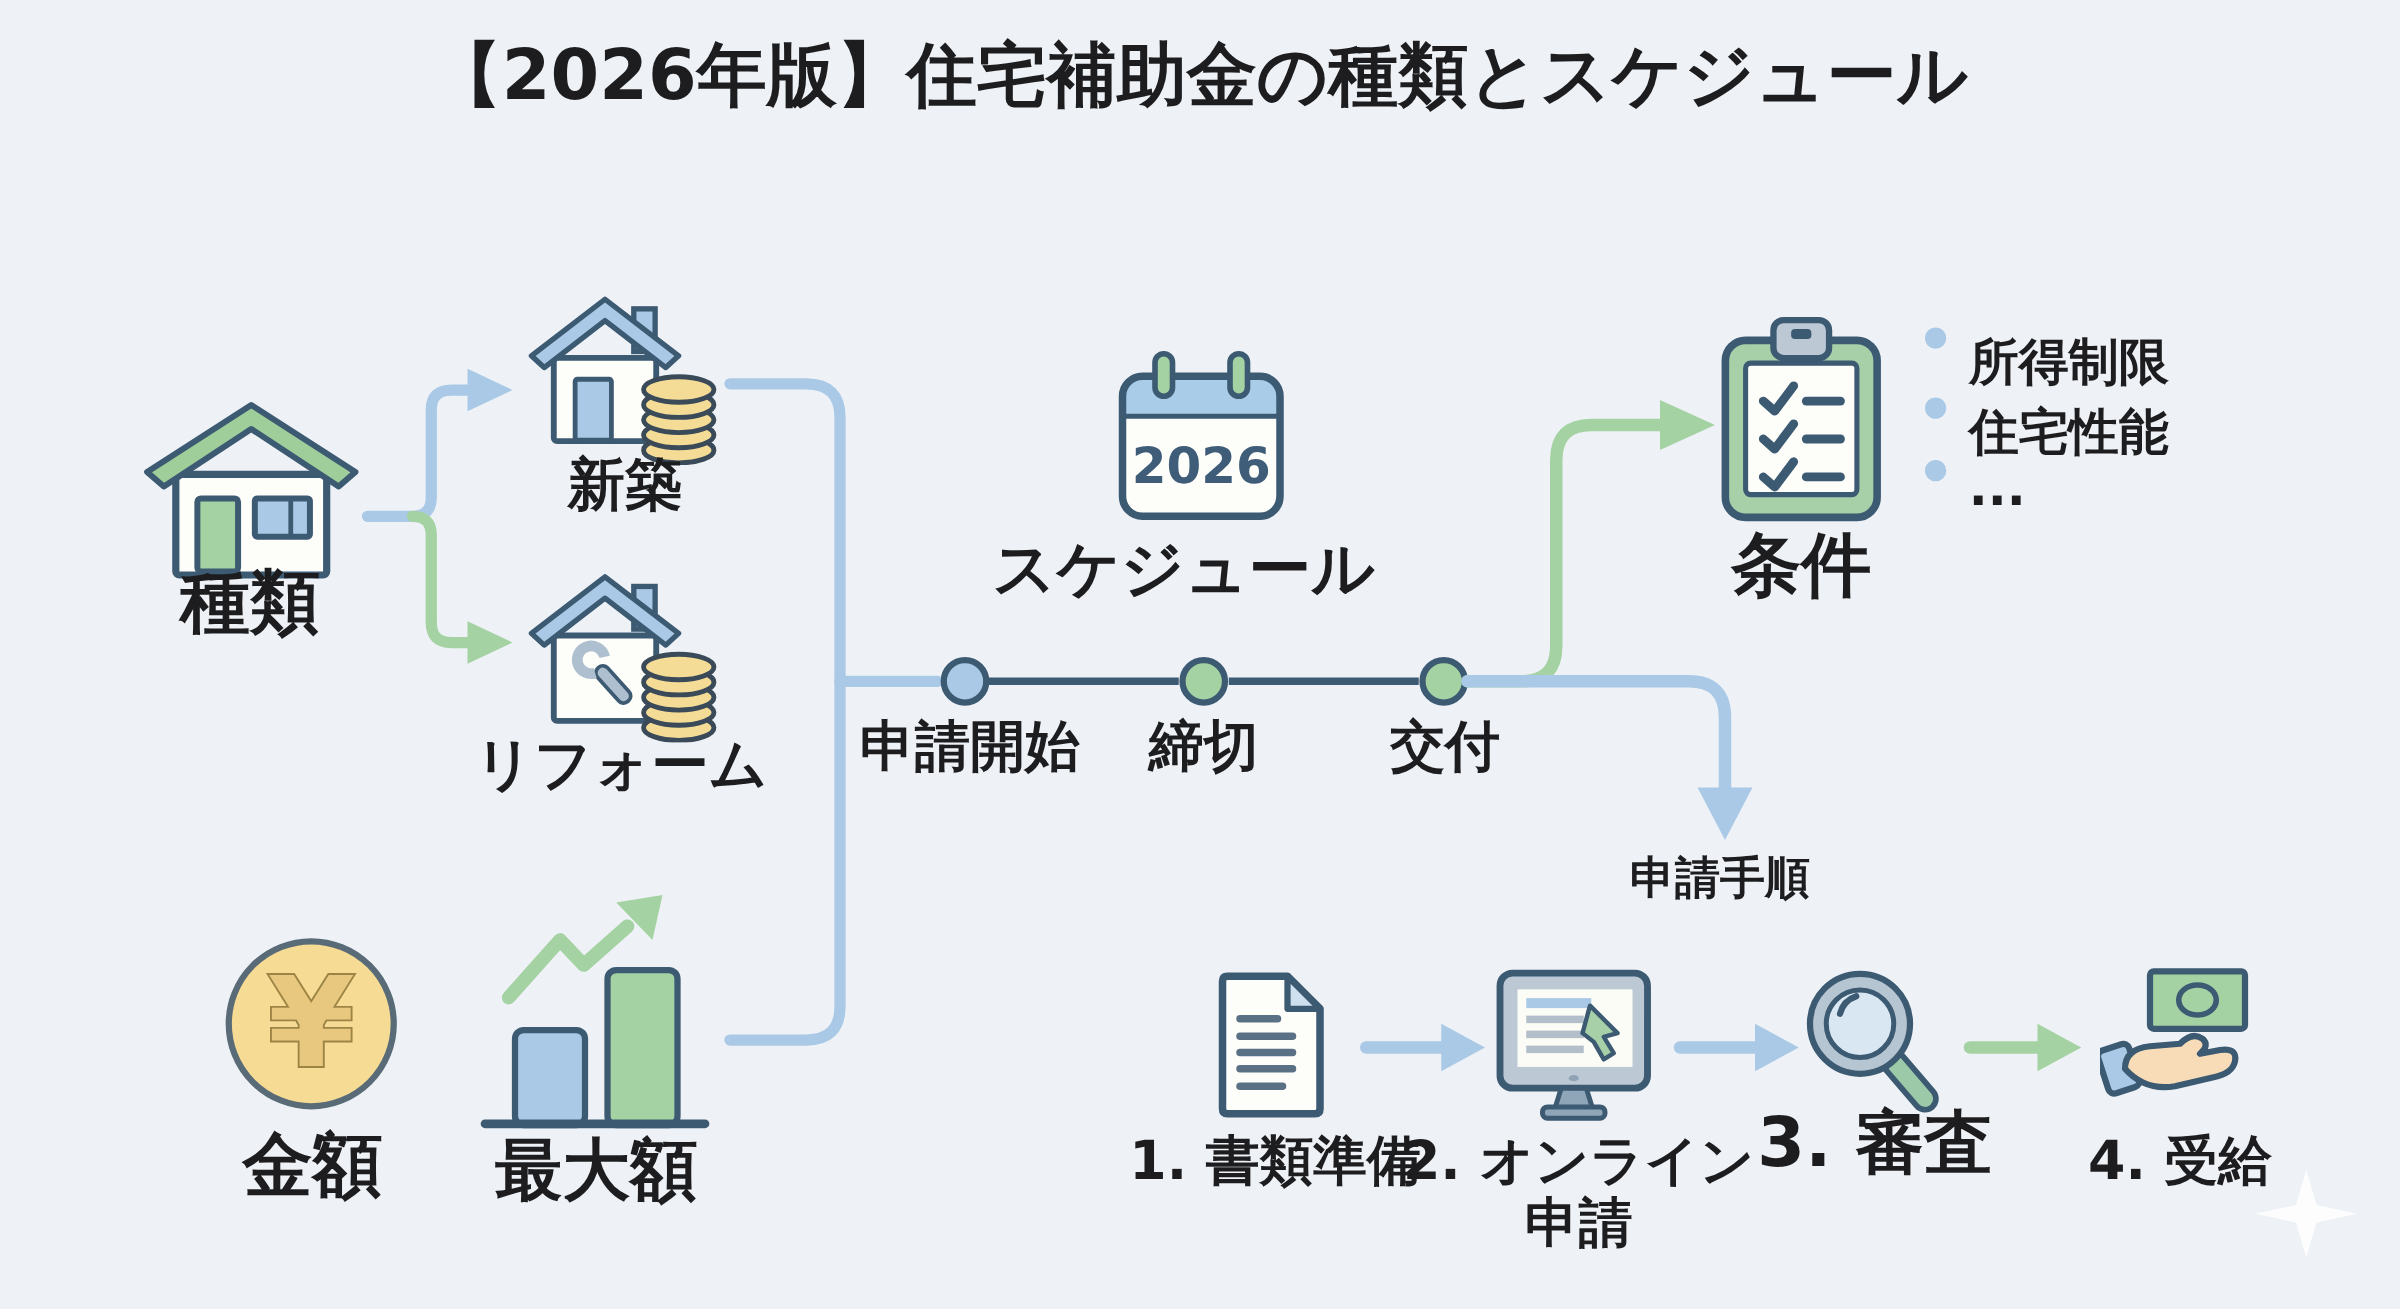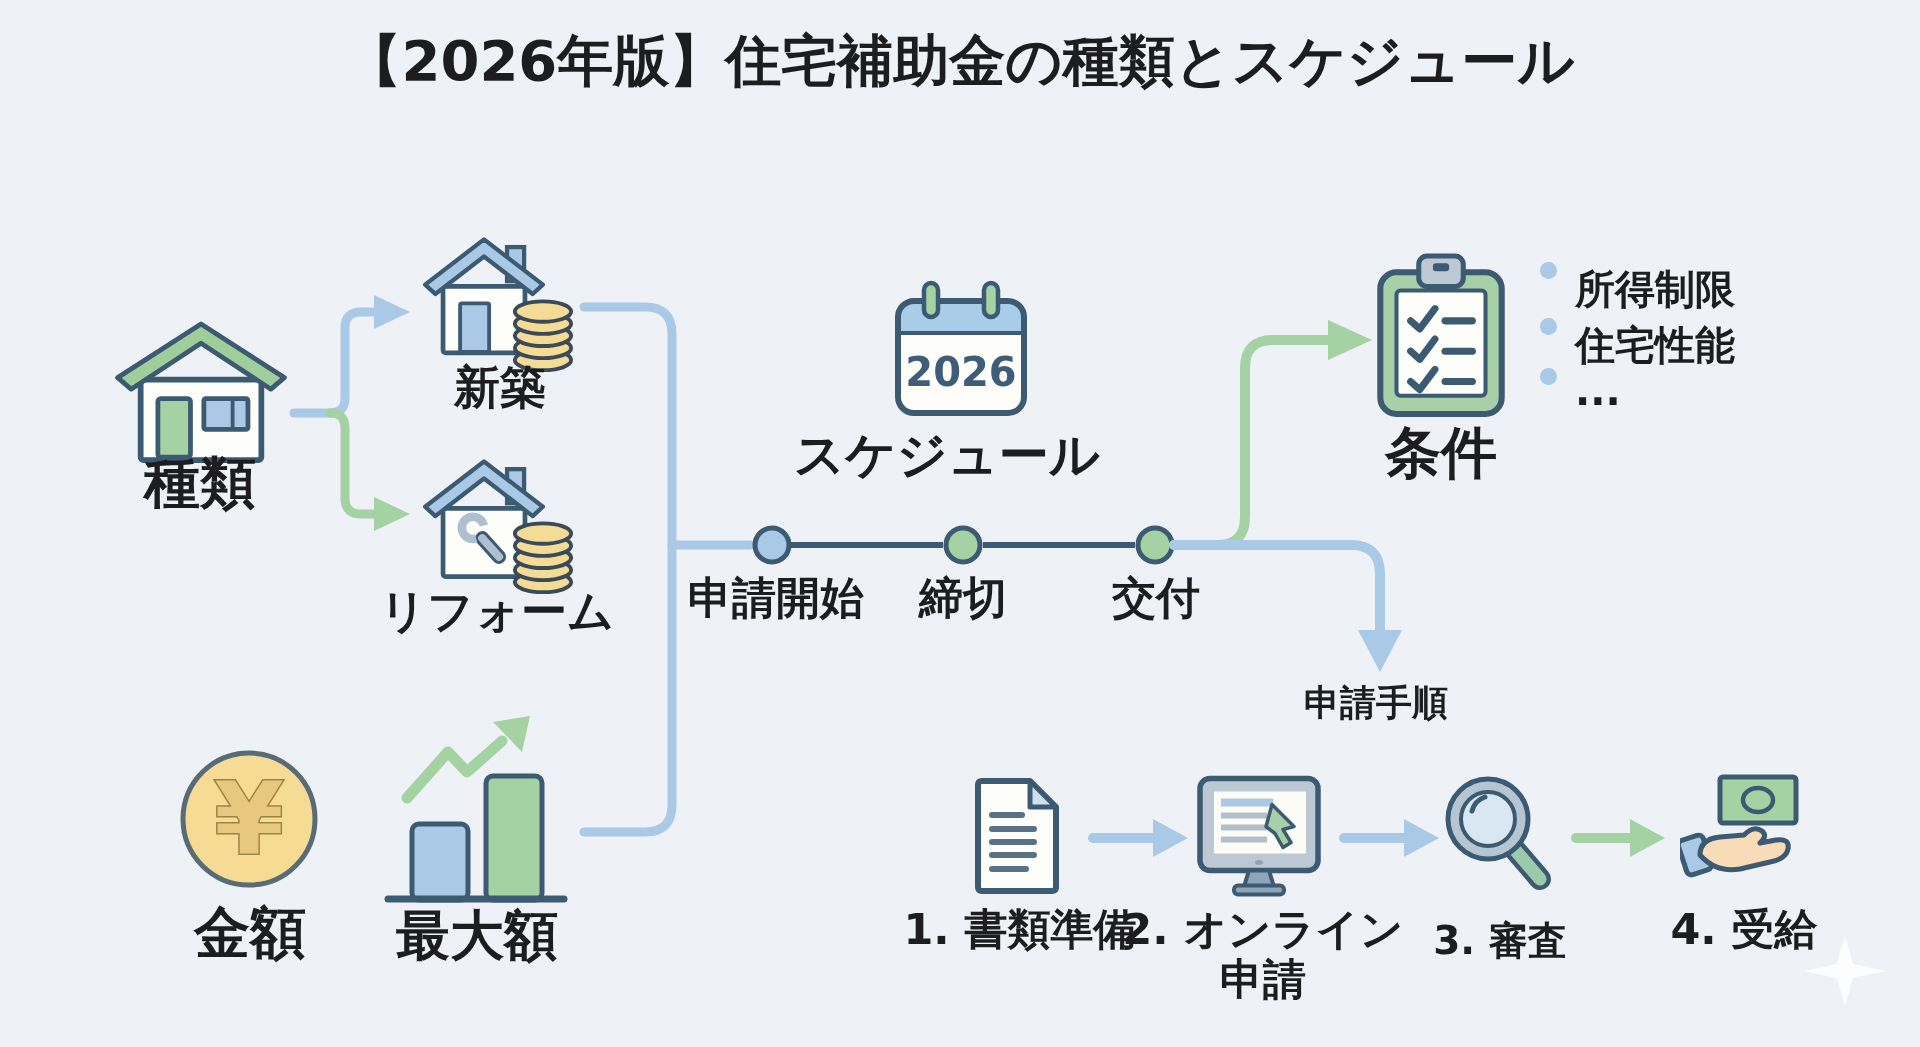--- a/index.html
+++ b/index.html
@@ -182,21 +182,21 @@
   <div class="label" style="left:1263px;top:906px;font-size:43px;">2. オンライン</div>
   <div class="label" style="left:1263px;top:956px;font-size:43px;">申請</div>
 
   <svg class="abs" style="left:1440px;top:772px;" width="118" height="126" viewBox="0 0 118 124">
     <line x1="76" y1="78" x2="100" y2="106" stroke="#3d5a73" stroke-width="22" stroke-linecap="round"></line>
     <line x1="76" y1="78" x2="100" y2="106" stroke="#9cc9a8" stroke-width="13" stroke-linecap="round"></line>
     <circle cx="48" cy="46" r="40" fill="#b6c5d2" stroke="#3d5a73" stroke-width="5"></circle>
     <circle cx="48" cy="46" r="27" fill="#d9e7f3" stroke="#3d5a73" stroke-width="4"></circle>
     <path d="M 32 38 A 20 20 0 0 1 45 24" fill="none" stroke="#3d5a73" stroke-width="5" stroke-linecap="round"></path>
   </svg>
-  <div class="label" style="left:1500px;top:920px;font-size:39px;">3. 審査</div>
+  <div class="label" style="left:1500px;top:884px;font-size:55px;">3. 審査</div>
 
   <svg class="abs" style="left:1680px;top:772px;" width="122" height="120" viewBox="0 0 122 118">
     <rect x="40" y="4" width="76" height="46" rx="3" fill="#a5d2a3" stroke="#3d5a73" stroke-width="5"></rect>
     <ellipse cx="78" cy="27" rx="15" ry="12" fill="none" stroke="#3d5a73" stroke-width="4.5"></ellipse>
     <rect x="2" y="64" width="26" height="36" rx="5" fill="#a9c9e6" stroke="#3d5a73" stroke-width="5" transform="rotate(-18 15 82)"></rect>
     <path d="M 20 82 Q 20 66 40 64 L 64 62 Q 74 52 82 58 Q 88 63 80 70 L 96 67 Q 110 65 108 76 Q 106 86 90 89 L 60 96 Q 36 100 20 82 Z" fill="#f8dcb8" stroke="#3d5a73" stroke-width="5" stroke-linejoin="round"></path>
   </svg>
   <div class="label" style="left:1744px;top:906px;font-size:43px;">4. 受給</div>
 
   <div class="watermark"></div>

